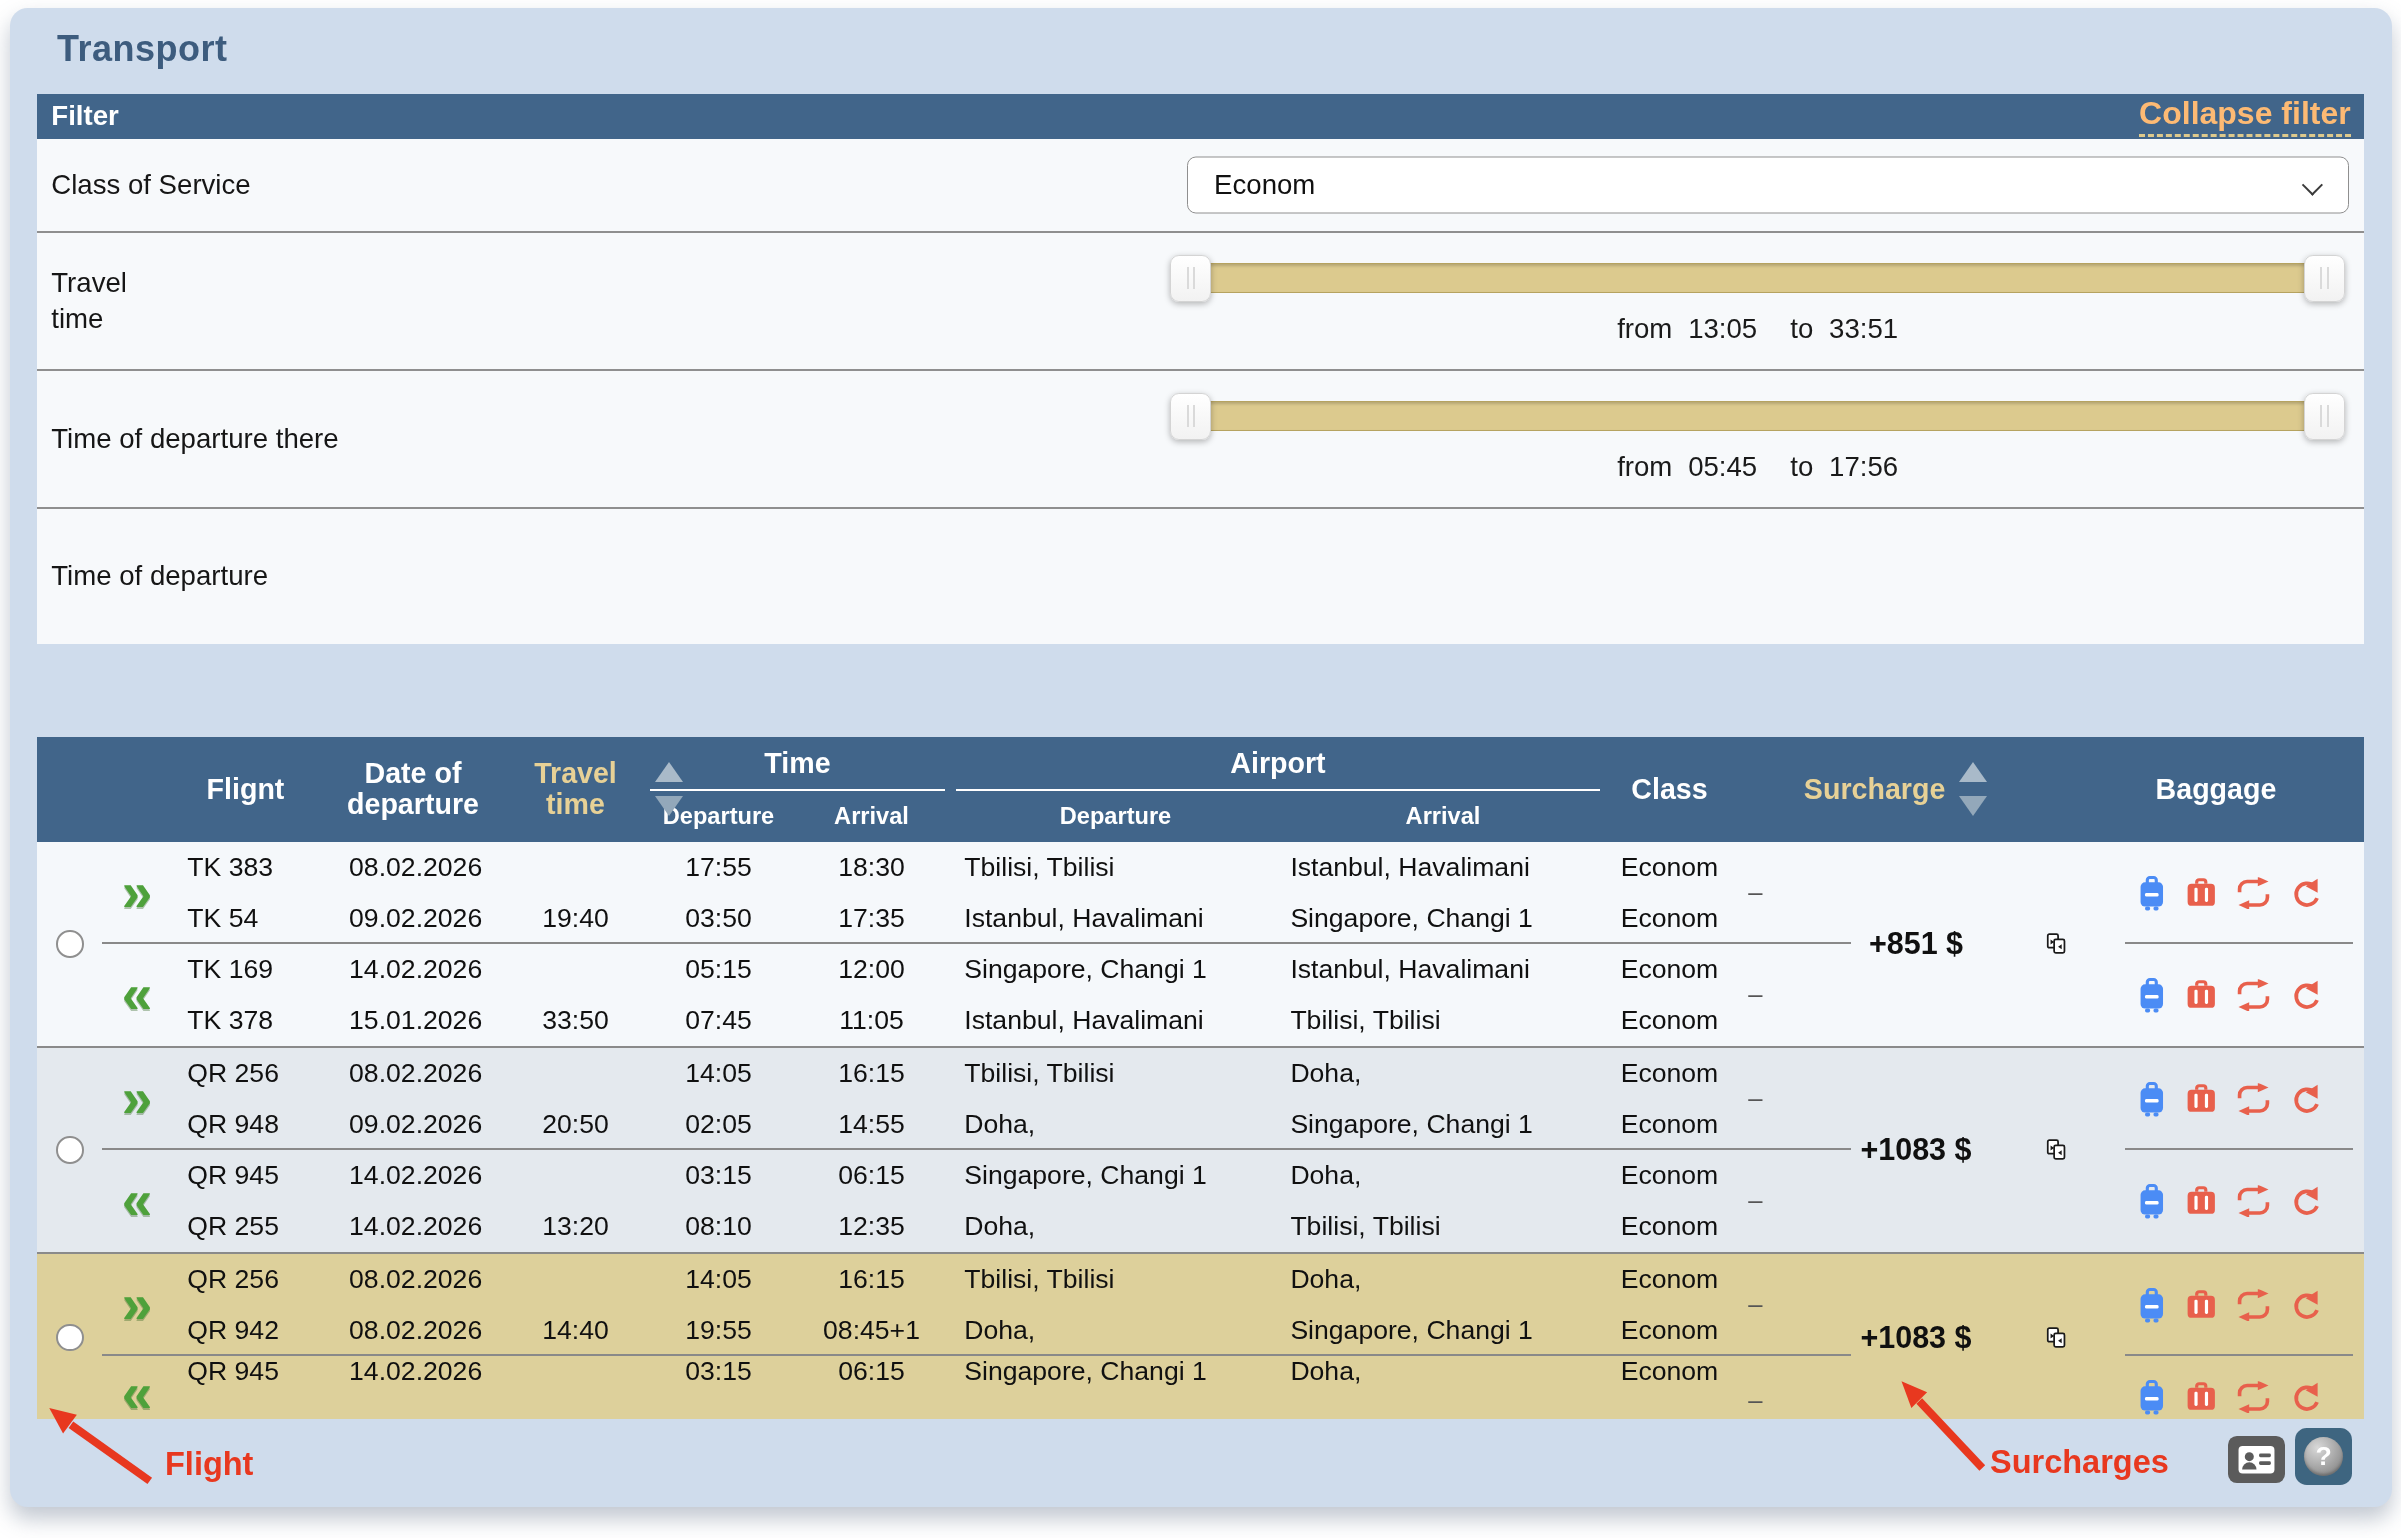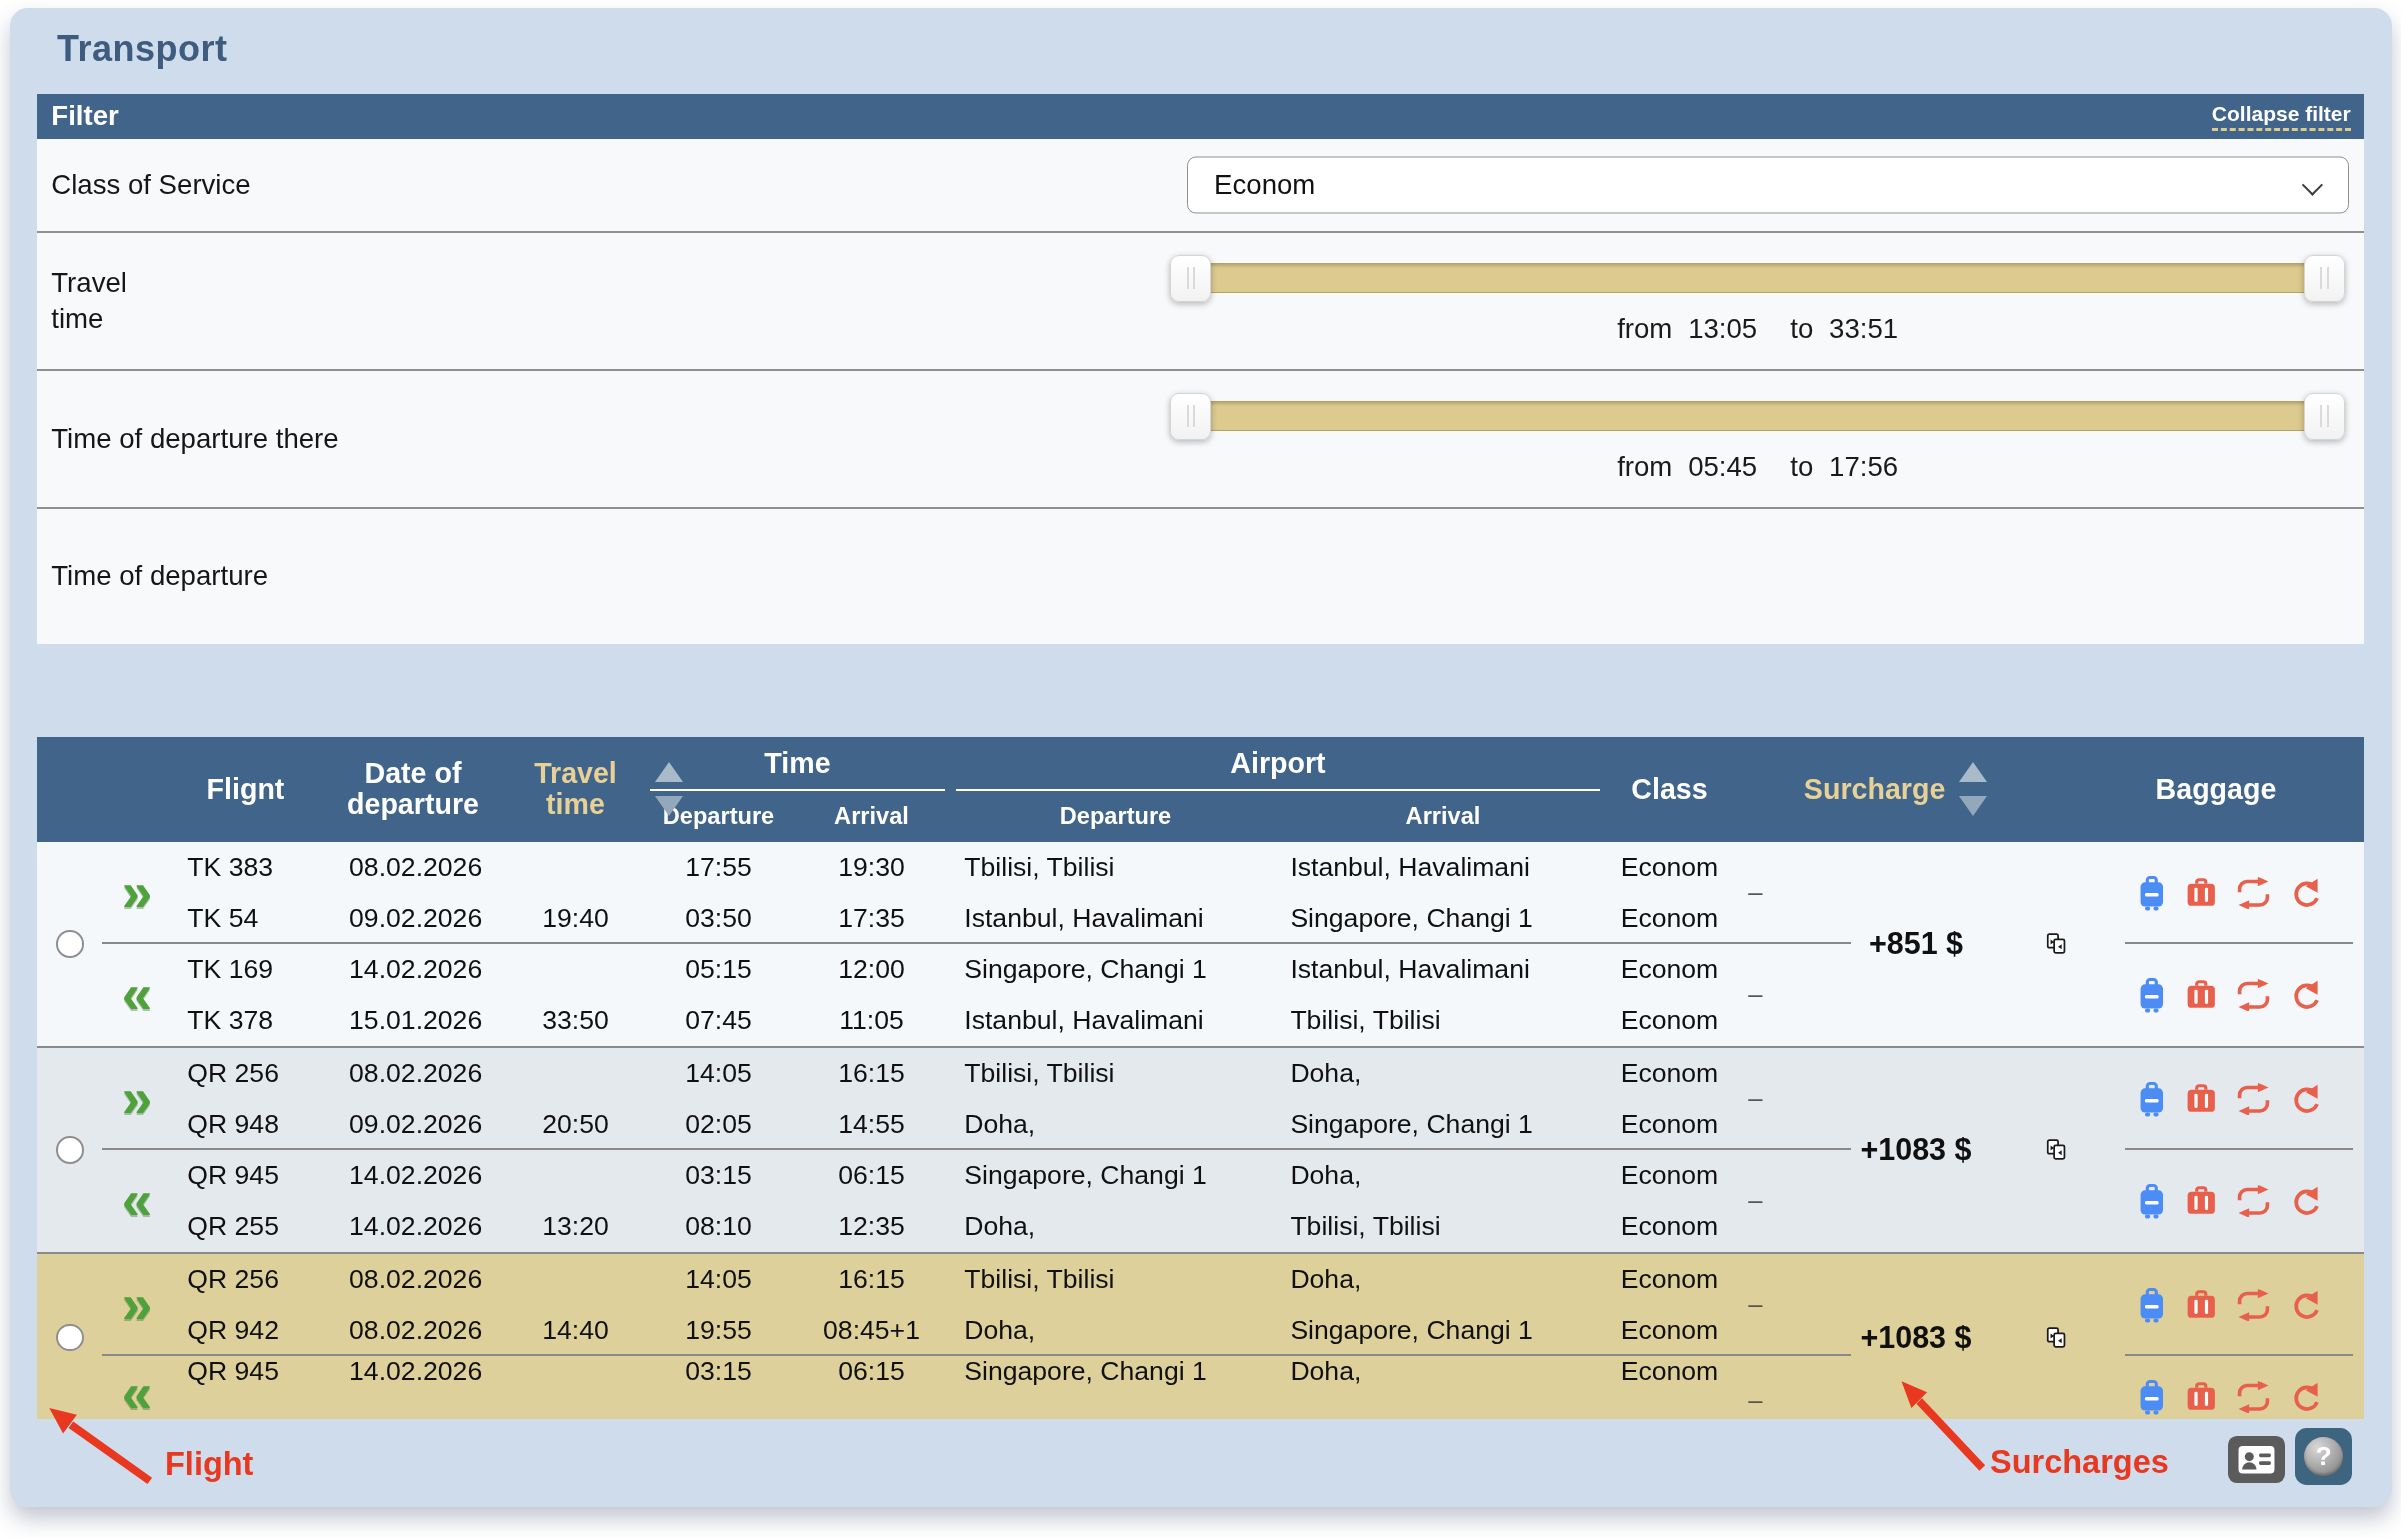--- a/index.html
+++ b/index.html
@@ -20,21 +20,21 @@
   }
 
   
   .filter { position:absolute; left:27.6px; top:86px; width:2327px; }
   .filter-header {
     height:45px; background:#41658a; display:flex;
     align-items:center; justify-content:space-between; padding:0 13.8px;
   }
   .filter-title { color:#fff; font-weight:bold; font-size:27.6px; }
   .collapse-link {
-    color:#ffffff; font-weight:bold; font-size:21px; cursor:pointer;
+    color:#fdba74; font-weight:bold; font-size:32px; cursor:pointer;
     border-bottom:3px dashed #ddc98c; padding-bottom:2px;
   }
   .frow { position:relative; background:#f7f9fb; border-bottom:2px solid #8f8f8f; }
   .frow.sel-row { height:94px; }
   .frow.slide-row { height:138px; }
   .frow:last-child { border-bottom:none; }
   .frow-label {
     position:absolute; left:13.8px; top:50%; transform:translateY(-50%);
     font-size:27.6px; color:#161616; white-space:pre-line; line-height:1.3;
   }
@@ -290,21 +290,21 @@
     <div class="group g-base">
       <label class="cell c-radio" style="grid-row:1/5">
           <input type="radio" name="flightsel" style="">
         </label>
       <span class="cell chev out" style="grid-row:1/3"></span>
       <span class="cell chev ret" style="grid-row:3/5"></span>
 
       <span class="cell c-flight" style="grid-row:1">TK 383</span>
       <span class="cell c-date" style="grid-row:1">08.02.2026</span>
       <span class="cell c-td" style="grid-row:1">17:55</span>
-      <span class="cell c-ta" style="grid-row:1">19:30</span>
+      <span class="cell c-ta" style="grid-row:1">18:30</span>
       <span class="cell c-ad" style="grid-row:1">Tbilisi, Tbilisi</span>
       <span class="cell c-aa" style="grid-row:1">Istanbul, Havalimani</span>
       <span class="cell c-cl" style="grid-row:1">Econom</span>
 
       <span class="cell c-flight" style="grid-row:2">TK 54</span>
       <span class="cell c-date" style="grid-row:2">09.02.2026</span>
       <span class="cell c-travel" style="grid-row:2">19:40</span>
       <span class="cell c-td" style="grid-row:2">03:50</span>
       <span class="cell c-ta" style="grid-row:2">17:35</span>
       <span class="cell c-ad" style="grid-row:2">Istanbul, Havalimani</span>

